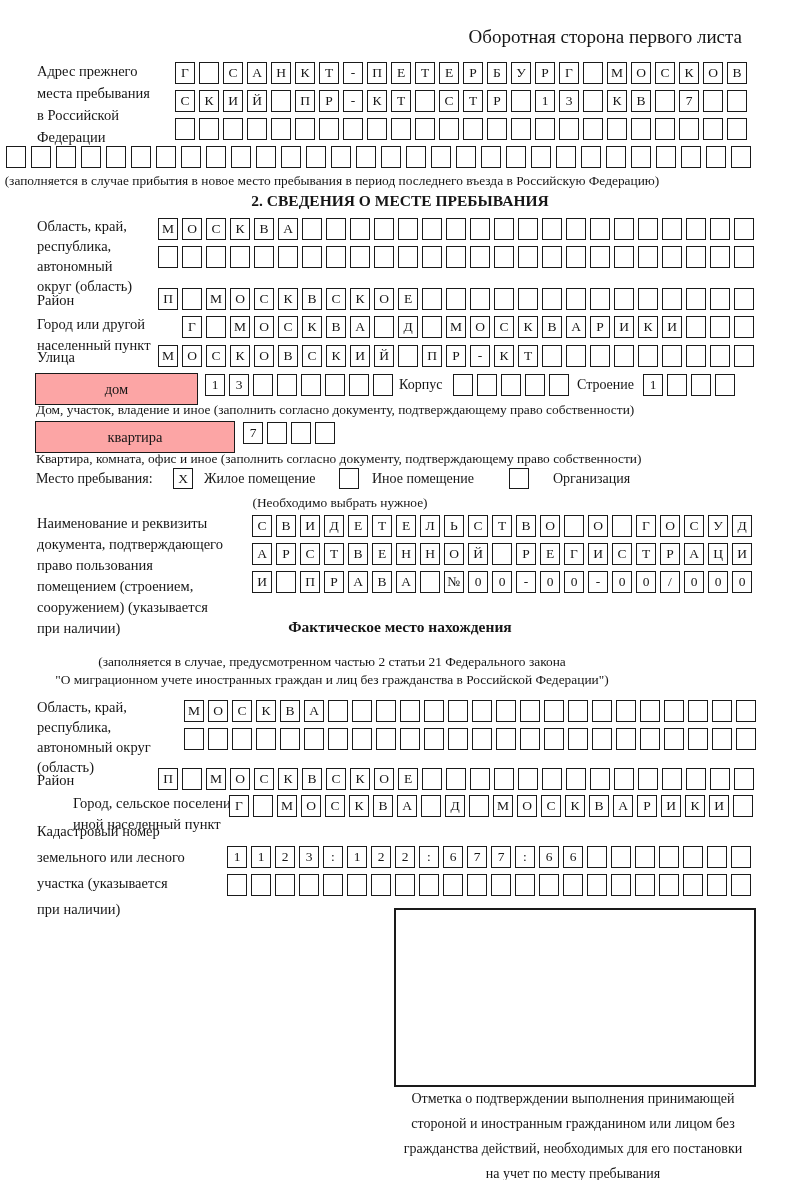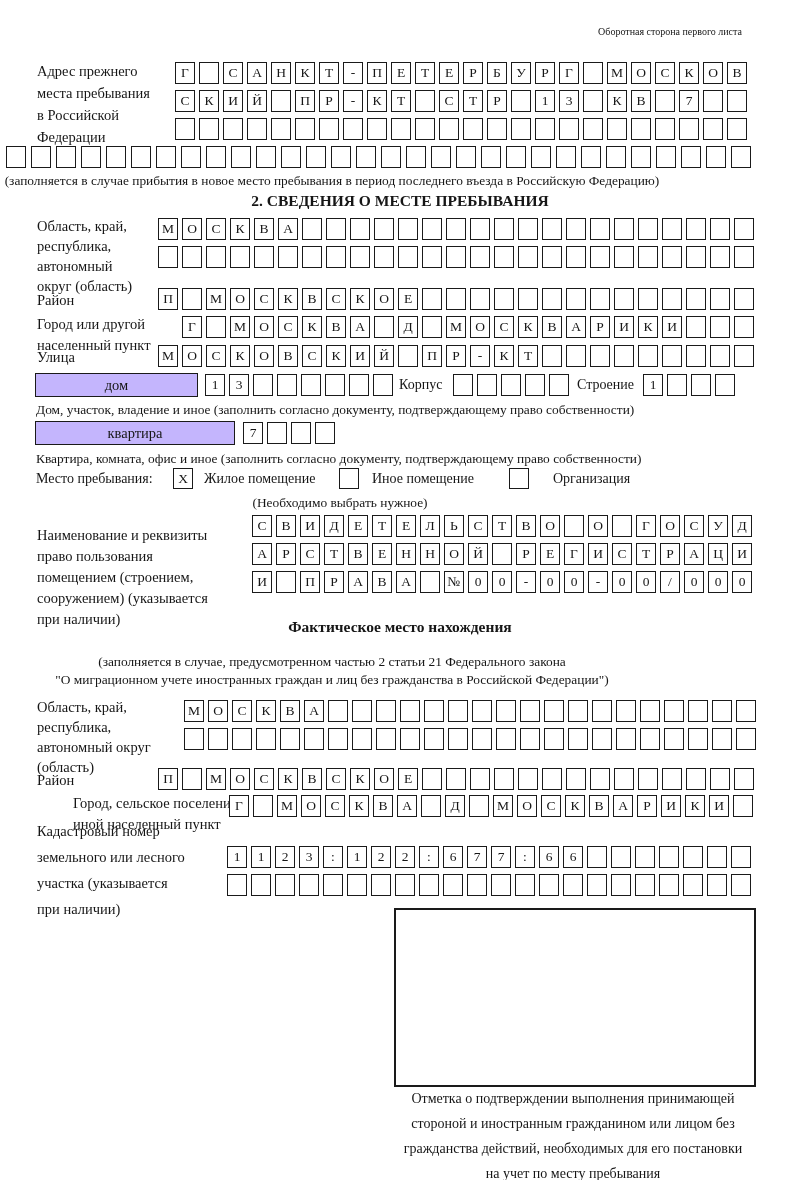--- a/index.html
+++ b/index.html
@@ -14,34 +14,34 @@
   .centered{left:0;width:664px;text-align:center;}
   .title{position:absolute;left:0;width:800px;text-align:center;
          font-weight:bold;font-size:15.5px;}
   .cellrow{position:absolute;display:flex;gap:4px;}
   .gap5{gap:5px;}
   .cell{box-sizing:border-box;flex:none;width:20px;height:22px;
         border:1.8px solid #1a1a1a;background:#fff;display:flex;
         align-items:center;justify-content:center;font-size:13.5px;line-height:1;}
   .fieldbox{position:absolute;box-sizing:border-box;border:1.8px solid #1a1a1a;
         display:flex;align-items:center;justify-content:center;
-        font-size:14.5px;height:24px;background:#c4b5fd;}
+        font-size:14.5px;height:32px;background:#fca5a5;}
   .chk{position:absolute;box-sizing:border-box;width:20px;height:21px;
         border:1.8px solid #1a1a1a;display:flex;align-items:center;
         justify-content:center;font-size:13.5px;background:#fff;}
   .inline-lbl{position:absolute;font-size:14px;}
   .stampbox{position:absolute;border:2px solid #1a1a1a;background:#fff;}
   .stampcap{position:absolute;font-size:14px;line-height:25px;text-align:center;}
 </style>
 </head>
 <body>
 
 <div id="form">
 
-  <div class="abs" style="top:26px;right:58px;font-size:10px;">Оборотная сторона первого листа</div>
+  <div class="abs" style="top:26px;right:58px;font-size:19px;">Оборотная сторона первого листа</div>
 
   <div class="lbl lh22" style="left:37px;top:60px;width:140px;">
       <div class="lbl-line">Адрес прежнего</div>
       <div class="lbl-line">места пребывания</div>
       <div class="lbl-line">в Российской</div>
       <div class="lbl-line">Федерации</div>
     </div>
   <div class="cellrow" style="left:175px;top:62px;">
       <span class="cell">Г</span>
       <span class="cell"></span>
@@ -345,22 +345,23 @@
 
   <div class="inline-lbl" style="left:36px;top:471px;">Место пребывания:</div>
   <div class="chk" style="left:173px;top:468px;">X</div>
   <div class="inline-lbl" style="left:204px;top:471px;">Жилое помещение</div>
   <div class="chk" style="left:339px;top:468px;"></div>
   <div class="inline-lbl" style="left:372px;top:471px;">Иное помещение</div>
   <div class="chk" style="left:509px;top:468px;"></div>
   <div class="inline-lbl" style="left:553px;top:471px;">Организация</div>
   <div class="note" style="left:160px;top:494px;width:360px;text-align:center;">(Необходимо выбрать нужное)</div>
 
-  <div class="lbl" style="left:37px;top:513px;width:210px;margin-top:12px;">
+  <div class="lbl" style="left:37px;top:513px;width:210px;">
       <div class="lbl-line">Наименование и реквизиты</div>
+      <div class="lbl-line">документа, подтверждающего</div>
       <div class="lbl-line">право пользования</div>
       <div class="lbl-line">помещением (строением,</div>
       <div class="lbl-line">сооружением) (указывается</div>
       <div class="lbl-line">при наличии)</div>
     </div>
   <div class="cellrow" style="left:252px;top:515px;">
       <span class="cell">С</span>
       <span class="cell">В</span>
       <span class="cell">И</span>
       <span class="cell">Д</span>

